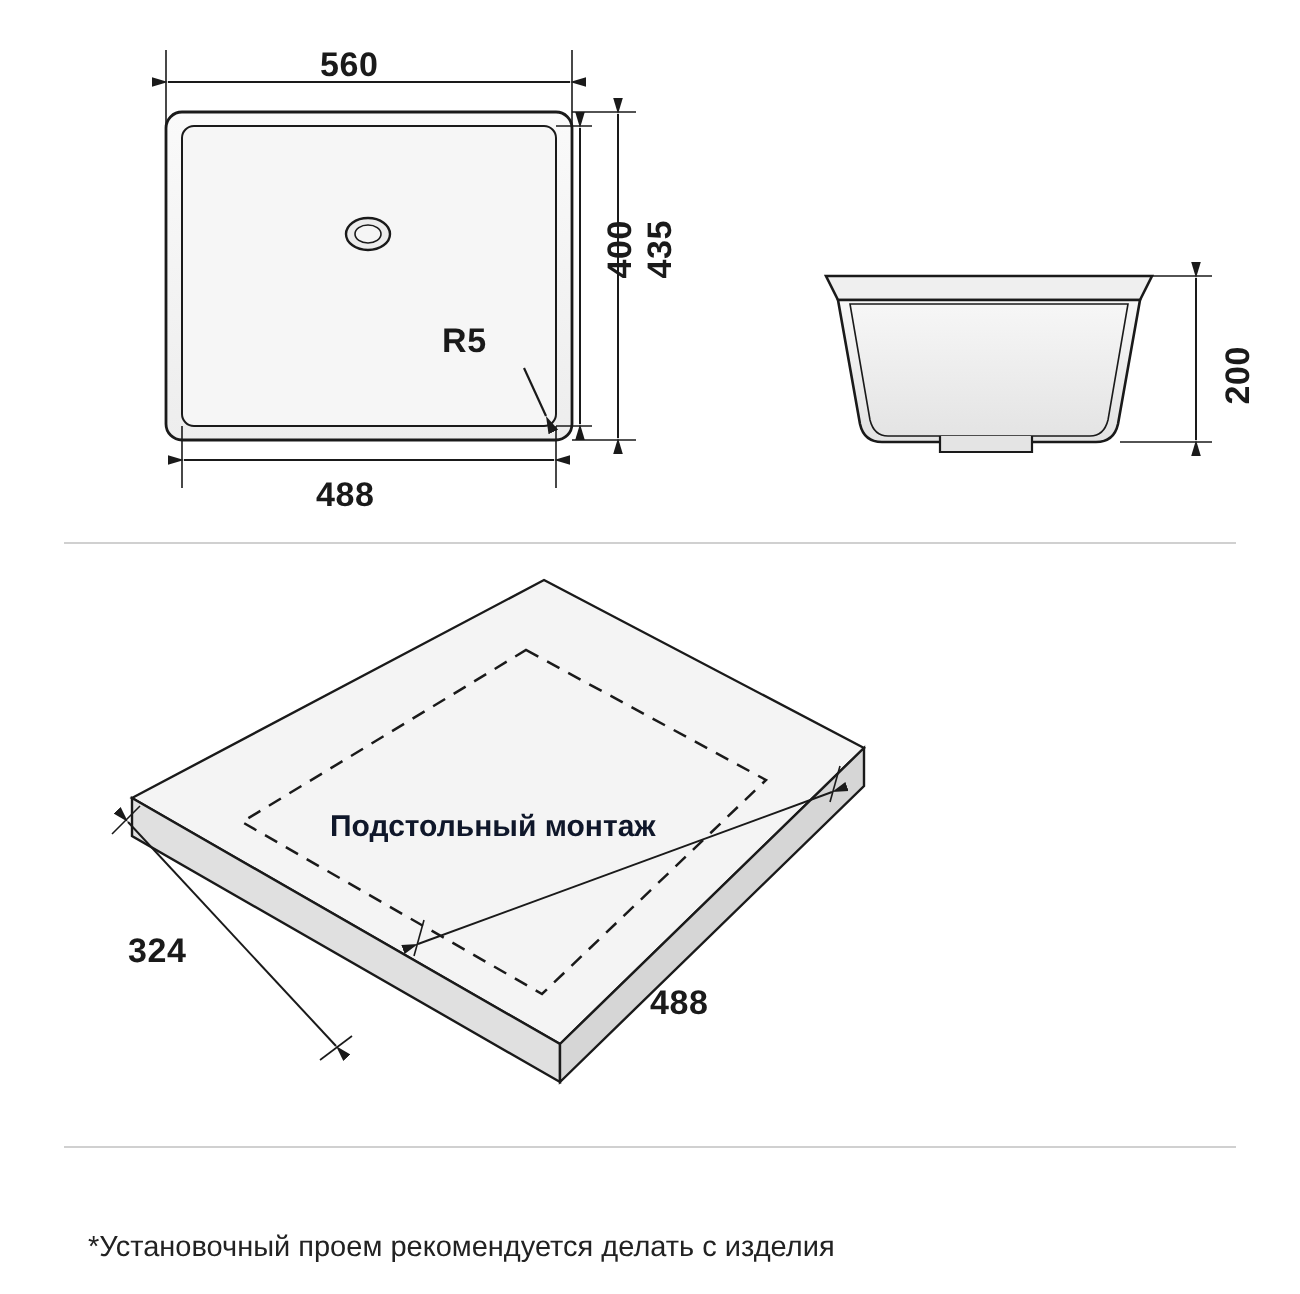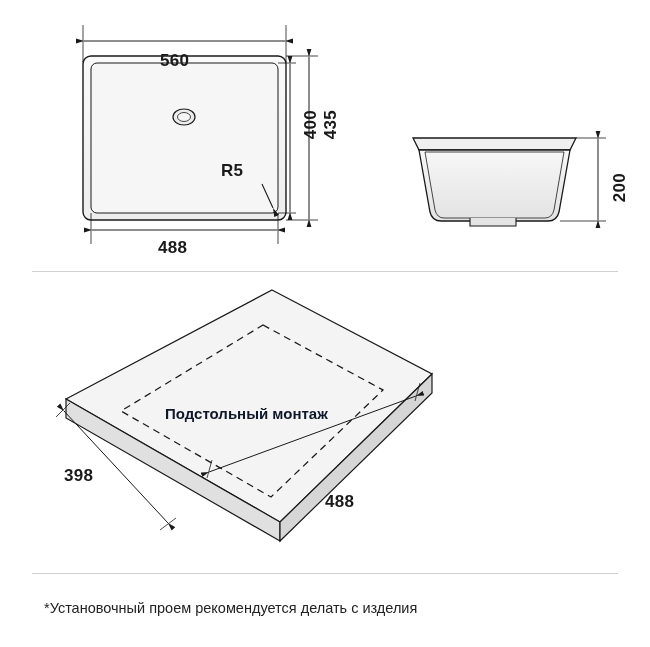--- a/index.html
+++ b/index.html
@@ -137,33 +137,33 @@
       <line x1="64" y1="411" x2="168" y2="523" stroke="#1a1a1a" stroke-width="1" marker-start="url(#arrL)" marker-end="url(#arrR)"></line>
 
       <line x1="212" y1="460" x2="207" y2="478" stroke="#1a1a1a" stroke-width="0.8"></line>
       <line x1="420" y1="383" x2="415" y2="401" stroke="#1a1a1a" stroke-width="0.8"></line>
       <line x1="209" y1="472" x2="416" y2="396" stroke="#1a1a1a" stroke-width="1" marker-start="url(#arrL)" marker-end="url(#arrR)"></line>
 
       <line x1="66" y1="412" x2="66" y2="399" stroke="#1a1a1a" stroke-width="0"></line>
     </g>
   </svg>
 
-  <div class="lbl dim-lbl" style="left:160px; top:23px;margin-top:28px;">560</div>
+  <div class="lbl dim-lbl" style="left:160px; top:23px;">560</div>
 
   <div class="lbl dim-lbl" style="left:158px; top:238px;">488</div>
 
   <div class="lbl dim-lbl" style="left:296px; top:100px; transform:rotate(-90deg) translate(-50%,0);">400</div>
 
   <div class="lbl dim-lbl" style="left:316px; top:100px; transform:rotate(-90deg) translate(-50%,0);">435</div>
 
   <div class="lbl dim-lbl" style="left:221px; top:161px;">R5</div>
 
   <div class="lbl dim-lbl" style="left:605px; top:163px; transform:rotate(-90deg) translate(-50%,0);">200</div>
 
   <div class="lbl caption-lbl" style="left:165px; top:405px;">Подстольный монтаж</div>
 
-  <div class="lbl dim-lbl" style="left:64px; top:466px;">398</div>
+  <div class="lbl dim-lbl" style="left:64px; top:466px;">324</div>
 
   <div class="lbl dim-lbl" style="left:325px; top:492px;">488</div>
 
-  <div class="lbl note-lbl" style="left:44px; top:600px;">*Установочный проем рекомендуется делать с изделия</div>
+  <div class="lbl note-lbl" style="left:44px; top:616px;">*Установочный проем рекомендуется делать с изделия</div>
 
 </div>
 
 </body></html>

